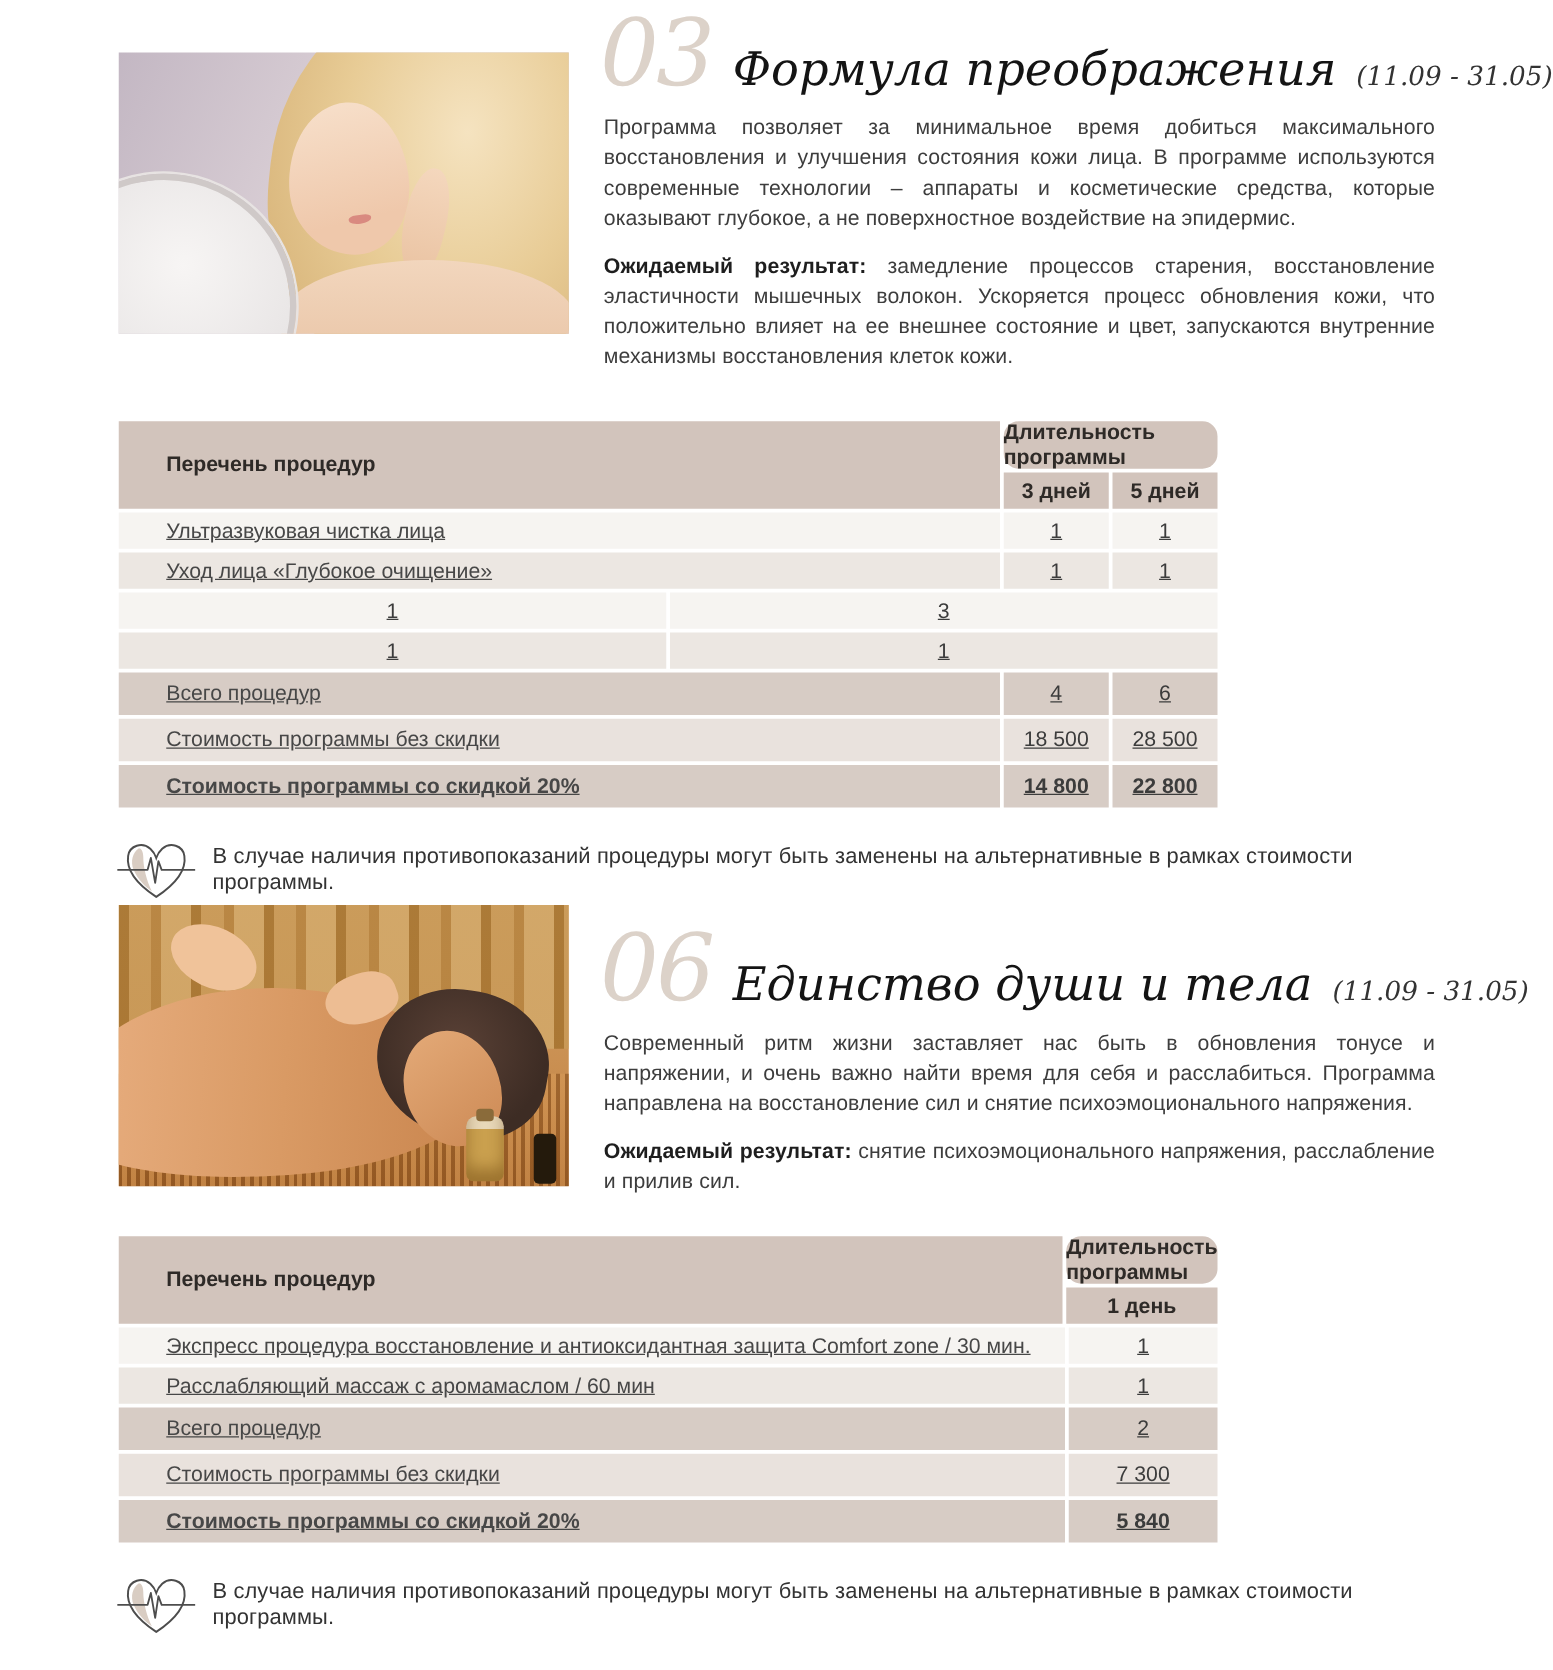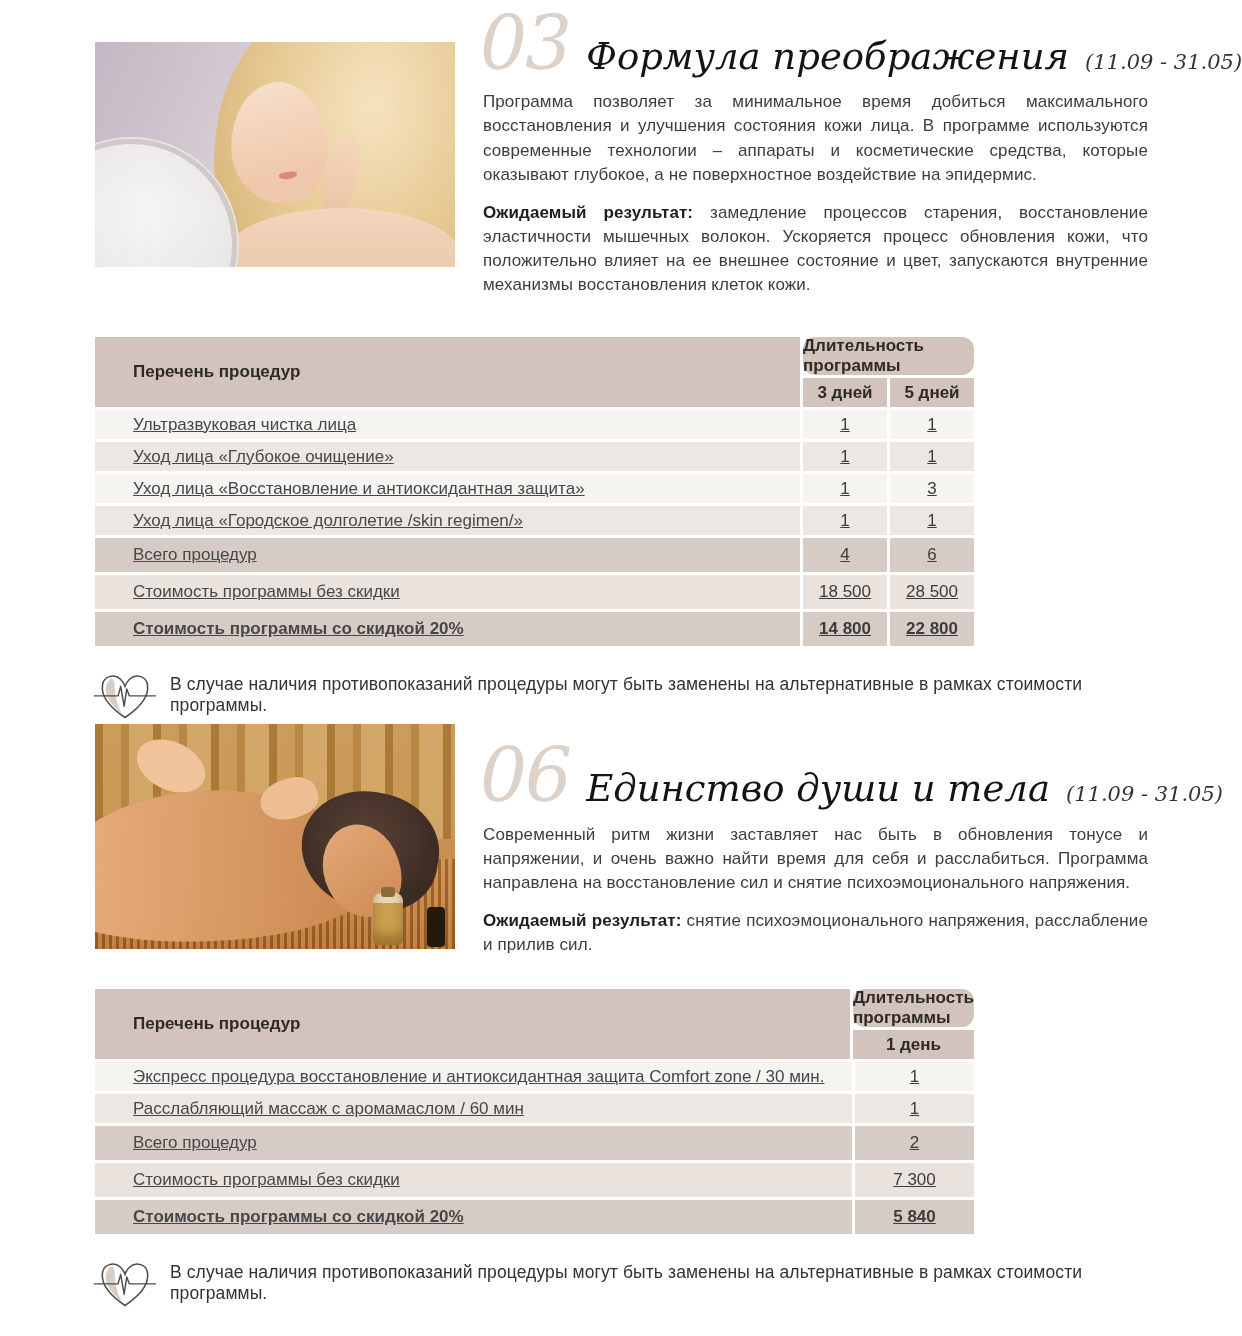--- a/index.html
+++ b/index.html
@@ -135,26 +135,24 @@
         <div class="lbl">Ультразвуковая чистка лица</div>
         <div class="val">1</div>
         <div class="val">1</div>
       </div>
       <div class="trow row-beige">
         <div class="lbl">Уход лица «Глубокое очищение»</div>
         <div class="val">1</div>
         <div class="val">1</div>
       </div>
       <div class="trow row-light">
-        <div class="lbl">Уход лица «Восстановление и антиоксидантная защита»</div>
         <div class="val">1</div>
         <div class="val">3</div>
       </div>
       <div class="trow row-beige">
-        <div class="lbl">Уход лица «Городское долголетие /skin regimen/»</div>
         <div class="val">1</div>
         <div class="val">1</div>
       </div>
       <div class="trow row-dark">
         <div class="lbl">Всего процедур</div>
         <div class="val">4</div>
         <div class="val">6</div>
       </div>
       <div class="trow row-mid">
         <div class="lbl">Стоимость программы без скидки</div>

